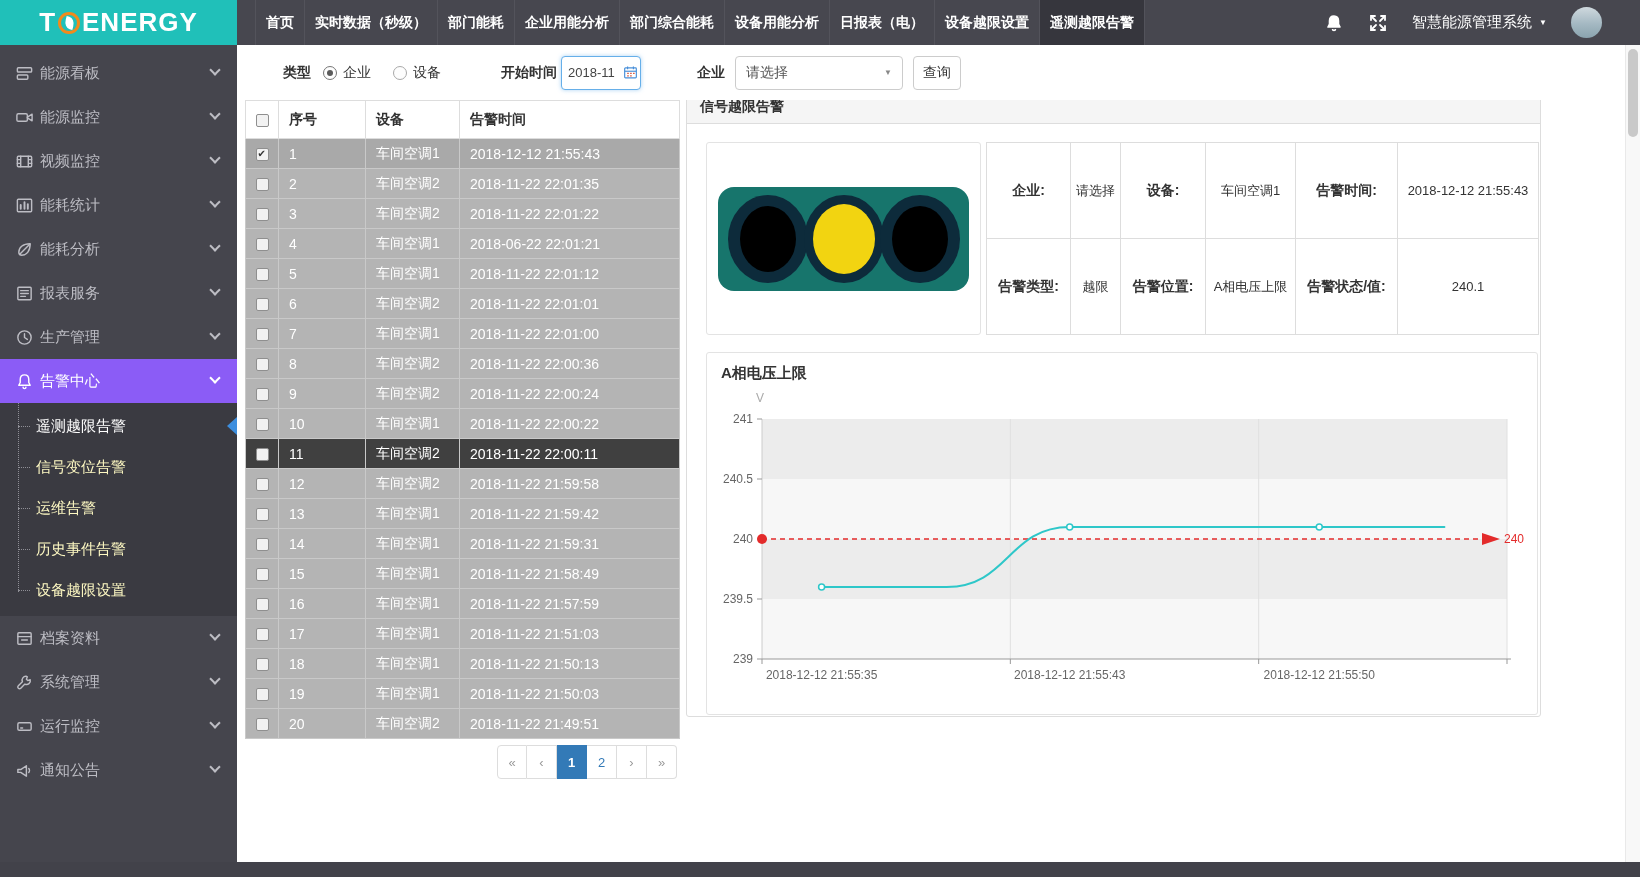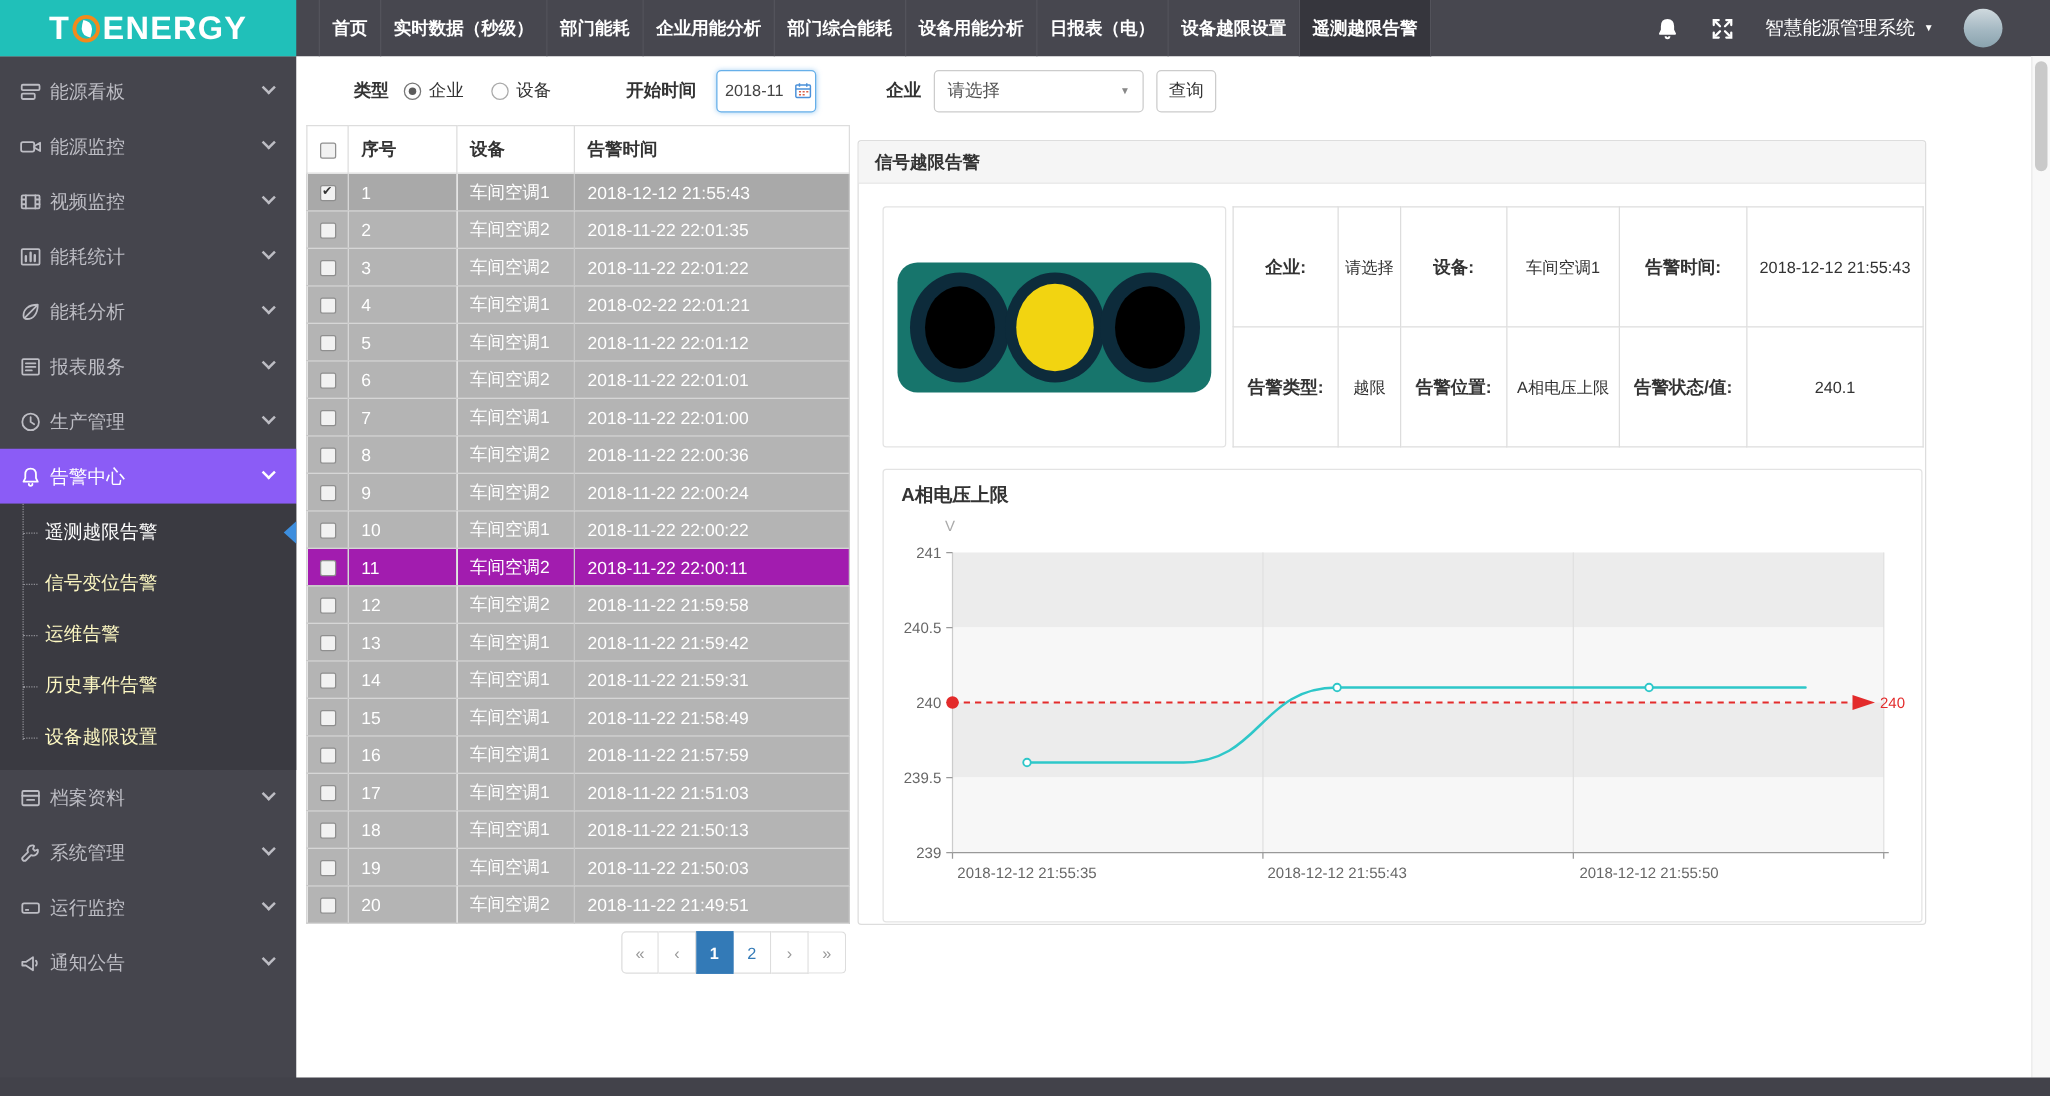--- a/index.html
+++ b/index.html
@@ -65,36 +65,36 @@
 
   
   .table-wrap { position:absolute; left:245px; top:100px; width:434px; z-index:2; }
   .alarm-table { border-collapse:collapse; table-layout:fixed; width:434px; font-size:14px; }
   .alarm-table th { background:#fff; color:#333; font-weight:bold; text-align:left; height:38px;
     padding:0 10px; border:1px solid #ddd; }
   .alarm-table th.c-center, .alarm-table td.c-center { text-align:center; padding:0; }
   .alarm-table td { height:30px; background:#b4b4b4; color:#fff; padding:0 10px; border:1px solid #c9c9c9;
     overflow:hidden; white-space:nowrap; }
   tr.checked td { background:#a9a9a9; }
-  tr.hl td { background:#a21caf; }
+  tr.hl td { background:#404040; }
   .cbx { width:13px; height:13px; background:#f2f2f2; border:1px solid #8f8f8f; border-radius:2px;
     display:inline-block; position:relative; vertical-align:middle; cursor:pointer; }
   .cbx.checked::after { content:"\2714"; position:absolute; left:1px; top:-1px; font-size:10px; color:#333; }
 
   
   .pagination { position:absolute; left:497px; top:745px; display:flex; z-index:2; }
   .page-btn { min-width:30px; height:34px; border:1px solid #ddd; border-left:none; background:#fff; color:#9a9a9a;
     display:flex; align-items:center; justify-content:center; font-size:13px; cursor:pointer; padding:0 4px; }
   .page-btn.num { color:#337ab7; }
   .page-btn:first-child { border-left:1px solid #ddd; border-radius:4px 0 0 4px; }
   .page-btn:last-child { border-radius:0 4px 4px 0; }
   .page-btn.active { background:#337ab7; border-color:#337ab7; color:#fff; font-weight:bold; }
 
   
-  .right-panel { position:absolute; left:686px; top:112px; width:855px; height:628px; background:#fff;
+  .right-panel { position:absolute; left:686px; top:89px; width:855px; height:628px; background:#fff;
     border:1px solid #ddd; border-radius:3px; z-index:2; }
   .panel-header { height:34px; background:#f5f5f5; border-bottom:1px solid #ddd; display:flex; align-items:center;
     padding:0 13px; font-size:14px; font-weight:bold; color:#333; border-radius:3px 3px 0 0; }
   .light-card { position:absolute; left:19px; top:52px; width:275px; height:193px; border:1px solid #e3e3e3; border-radius:3px; background:#fff; }
   .tl-rect { position:absolute; left:11px; top:44px; width:251px; height:104px; border-radius:16px;
     display:flex; align-items:center; justify-content:center; }
   .lamp { width:80px; height:88px; border-radius:50%; display:flex; align-items:center; justify-content:center; margin:0 -2px; flex:none; }
   .lamp-core { width:56px; height:66px; border-radius:50%; }
   .lamp-core.on { width:62px; height:70px; }
   .info-table { position:absolute; left:299px; top:52px; width:552px; border-collapse:collapse; table-layout:fixed; }
@@ -261,21 +261,21 @@
     </div>
   </div>
 
 <div class="filter-bar">
   <span class="f-label" style="margin-left:46px">类型</span>
   <span class="radio sel" style="margin-left:12px"></span>
   <span class="r-lbl">企业</span>
   <span class="radio" style="margin-left:22px"></span>
   <span class="r-lbl">设备</span>
   <span class="f-label" style="margin-left:60px">开始时间</span>
-  <span class="date-input" style="margin-left:16px">
+  <span class="date-input" style="margin-left:4px">
     <input readonly="" value="2018-11" style="">
     <span class="cal">
       <svg viewBox="0 0 18 18" fill="none" stroke-width="1.4">
           <rect x="2" y="3.5" width="14" height="12" rx="1" stroke="#4a90d9"></rect>
           <path d="M2 7.5h14" stroke="#4a90d9"></path>
           <path d="M5.5 1.8v3.4M12.5 1.8v3.4" stroke="#4a90d9"></path>
           <path d="M5 10h2M8.5 10h2M12 10h2M5 13h2M8.5 13h2" stroke="#d9604a"></path>
         </svg>
     </span>
   </span>
@@ -319,21 +319,21 @@
         <tr class="">
           <td class="c-center"><span class="cbx"></span></td>
           <td>3</td>
           <td>车间空调2</td>
           <td>2018-11-22 22:01:22</td>
         </tr>
         <tr class="">
           <td class="c-center"><span class="cbx"></span></td>
           <td>4</td>
           <td>车间空调1</td>
-          <td>2018-02-22 22:01:21</td>
+          <td>2018-06-22 22:01:21</td>
         </tr>
         <tr class="">
           <td class="c-center"><span class="cbx"></span></td>
           <td>5</td>
           <td>车间空调1</td>
           <td>2018-11-22 22:01:12</td>
         </tr>
         <tr class="">
           <td class="c-center"><span class="cbx"></span></td>
           <td>6</td>

